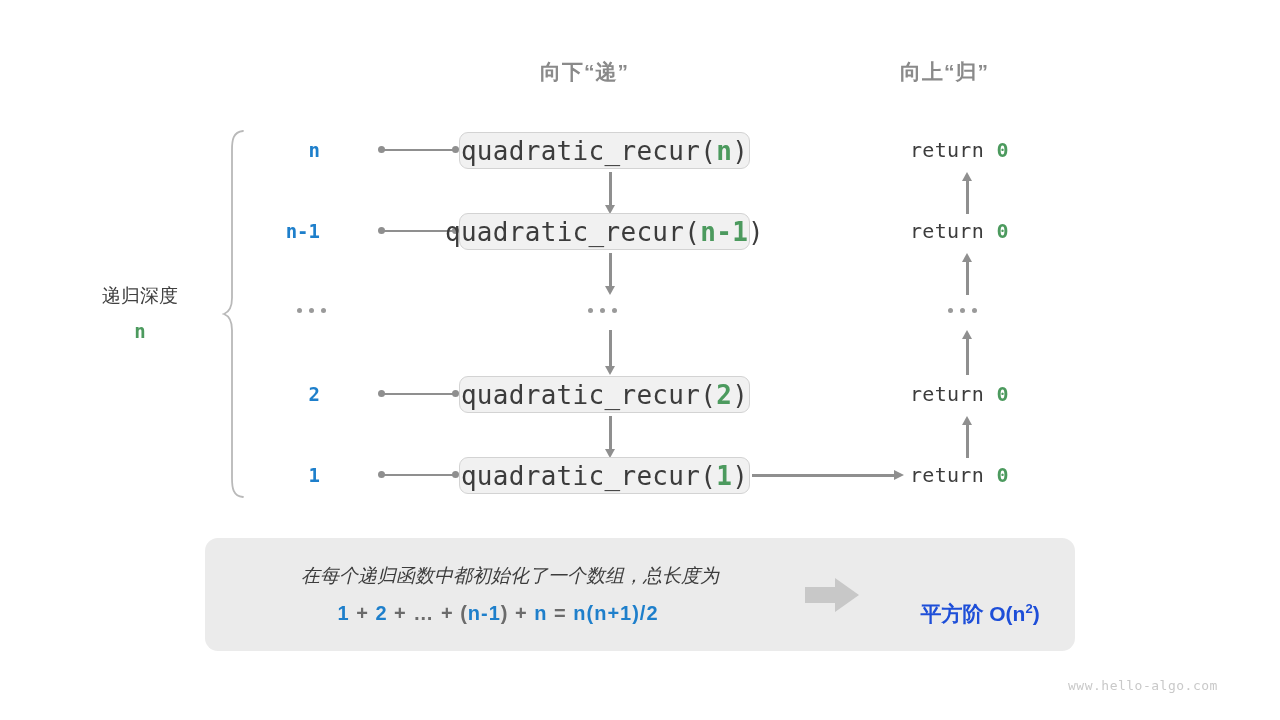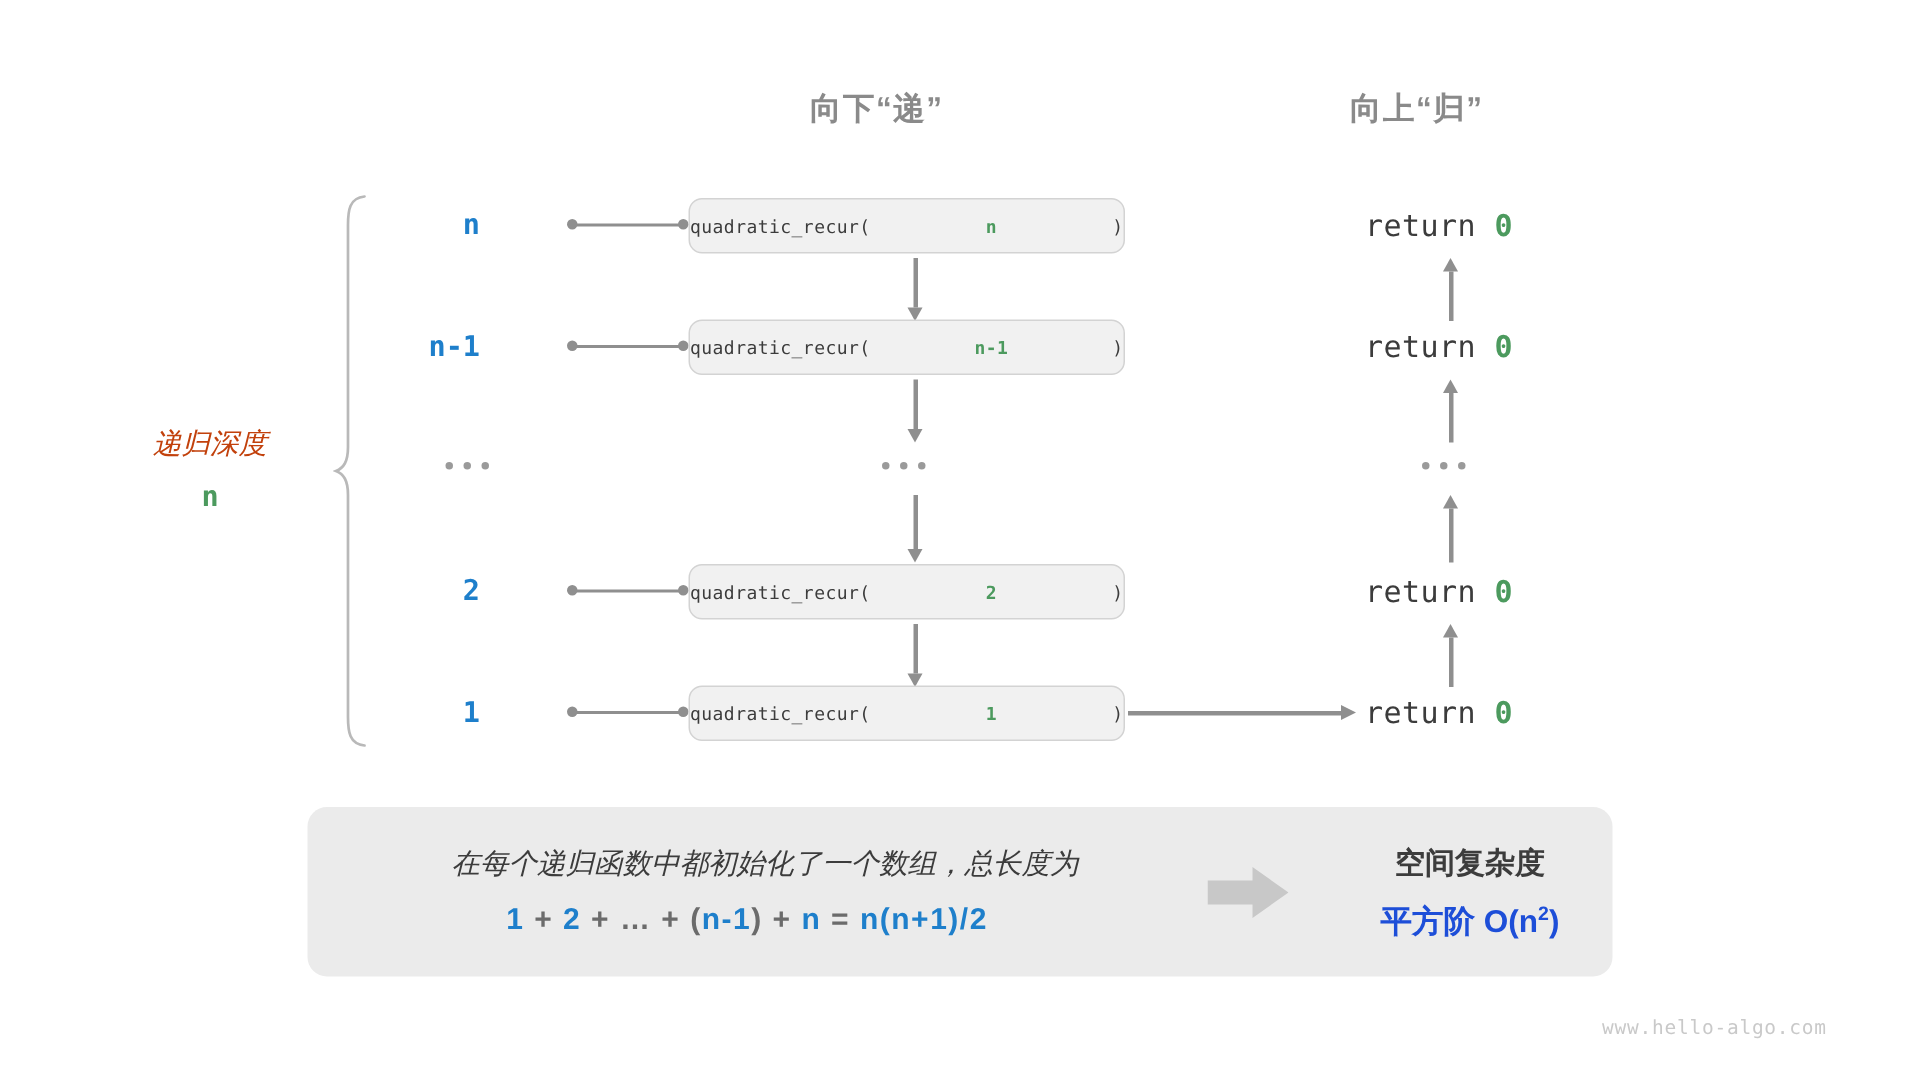--- a/index.html
+++ b/index.html
@@ -34,25 +34,24 @@
   .col-header .mono-blue {
     font-family: "DejaVu Sans Mono", "Liberation Mono", monospace;
     color: #1e7fcb;
     font-weight: bold;
     letter-spacing: 0;
   }
 
   
   .depth-label {
     font-size: 19px;
-    color: #c2410c;
+    color: #404040;
     text-align: center;
     white-space: nowrap;
     font-weight: normal;
-    font-style: italic;
   }
   .depth-n {
     font-family: "DejaVu Sans Mono", "Liberation Mono", monospace;
     font-size: 19px;
     font-weight: bold;
     color: #4c9a5e;
     text-align: center;
   }
 
   
@@ -84,23 +83,23 @@
   }
 
   
   .fn-box {
     box-sizing: border-box;
     background: #f1f1f1;
     border: 1.5px solid #d3d3d3;
     border-radius: 9px;
     display: flex;
     align-items: center;
-    justify-content: space-between;
-    font-family: "DejaVu Sans Mono", "Liberation Mono", monospace;
-    font-size: 12px;
+    justify-content: center;
+    font-family: "DejaVu Sans Mono", "Liberation Mono", monospace;
+    font-size: 26px;
     color: #3c3c3c;
     white-space: nowrap;
     letter-spacing: 0.3px;
   }
   .fn-box .arg {
     color: #4c9a5e;
     font-weight: bold;
   }
 
   
@@ -397,21 +396,20 @@
       <span class="op">=</span>
       <b>n(n+1)/2</b>
     </div>
 
     <div class="block-arrow" style="left:600px; top:40px;">
       <svg width="54" height="34" viewBox="0 0 54 34">
         <polygon points="0,9 30,9 30,0 54,17 30,34 30,25 0,25" fill="#c8c8c8"></polygon>
       </svg>
     </div>
 
-    <div class="abs result-title" style="left:690px; top:24px; width:170px;">空间复杂度</div>
 
     <div class="abs result-value" style="left:680px; top:62px; width:190px;">
       <span>平方阶</span>
       <span>O(n</span><sup>2</sup><span>)</span>
     </div>
   </div>
 
   <div class="abs watermark" style="left:1068px; top:678px;">www.hello-algo.com</div>
 
 </div>

